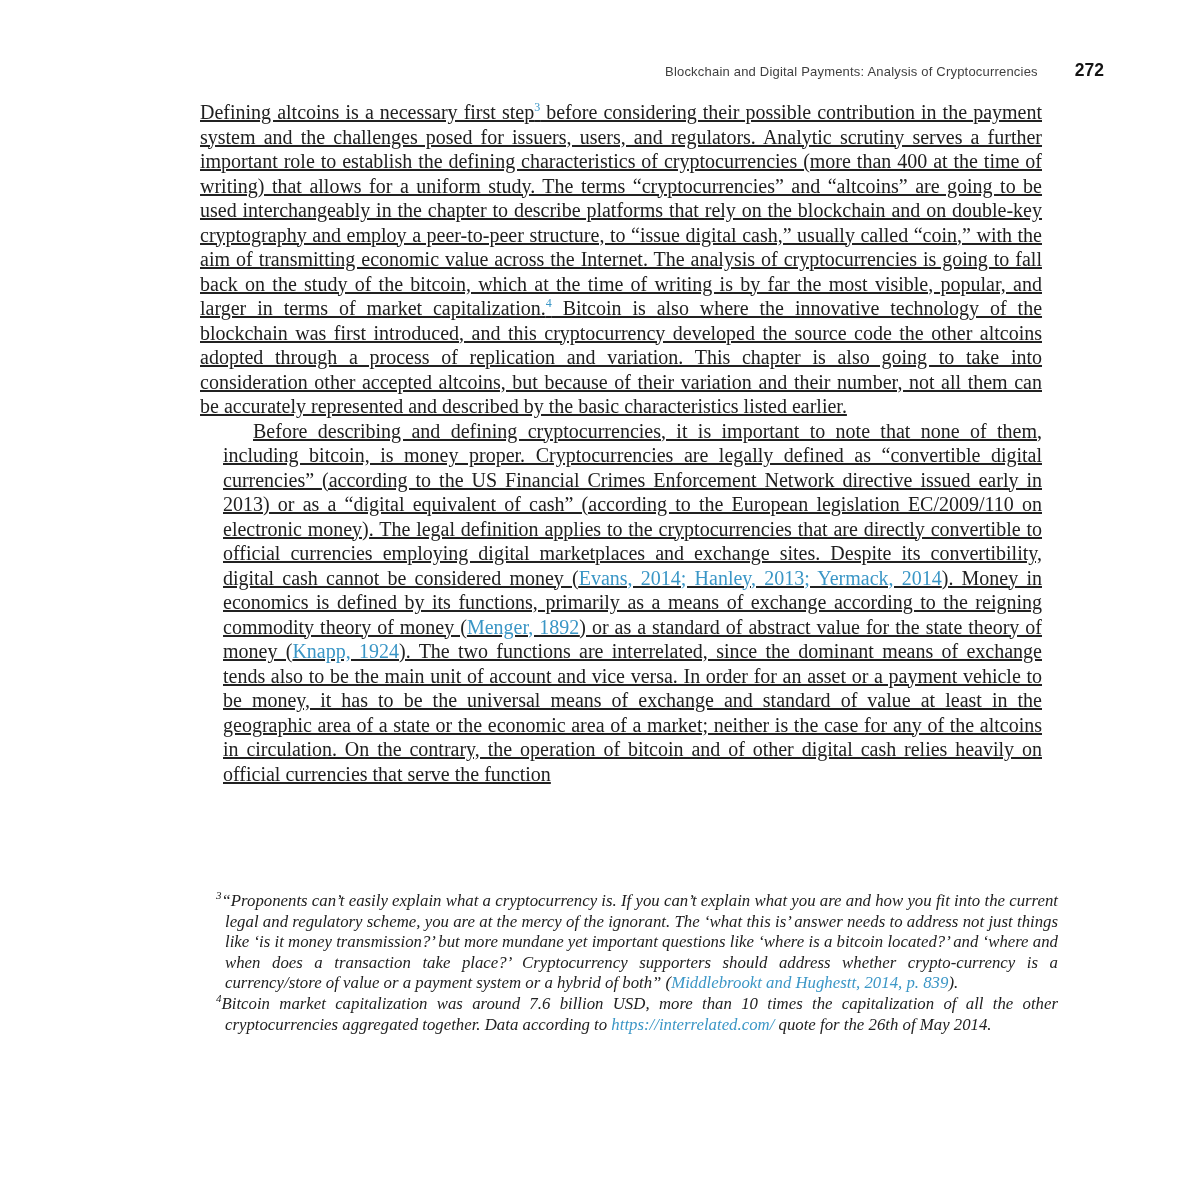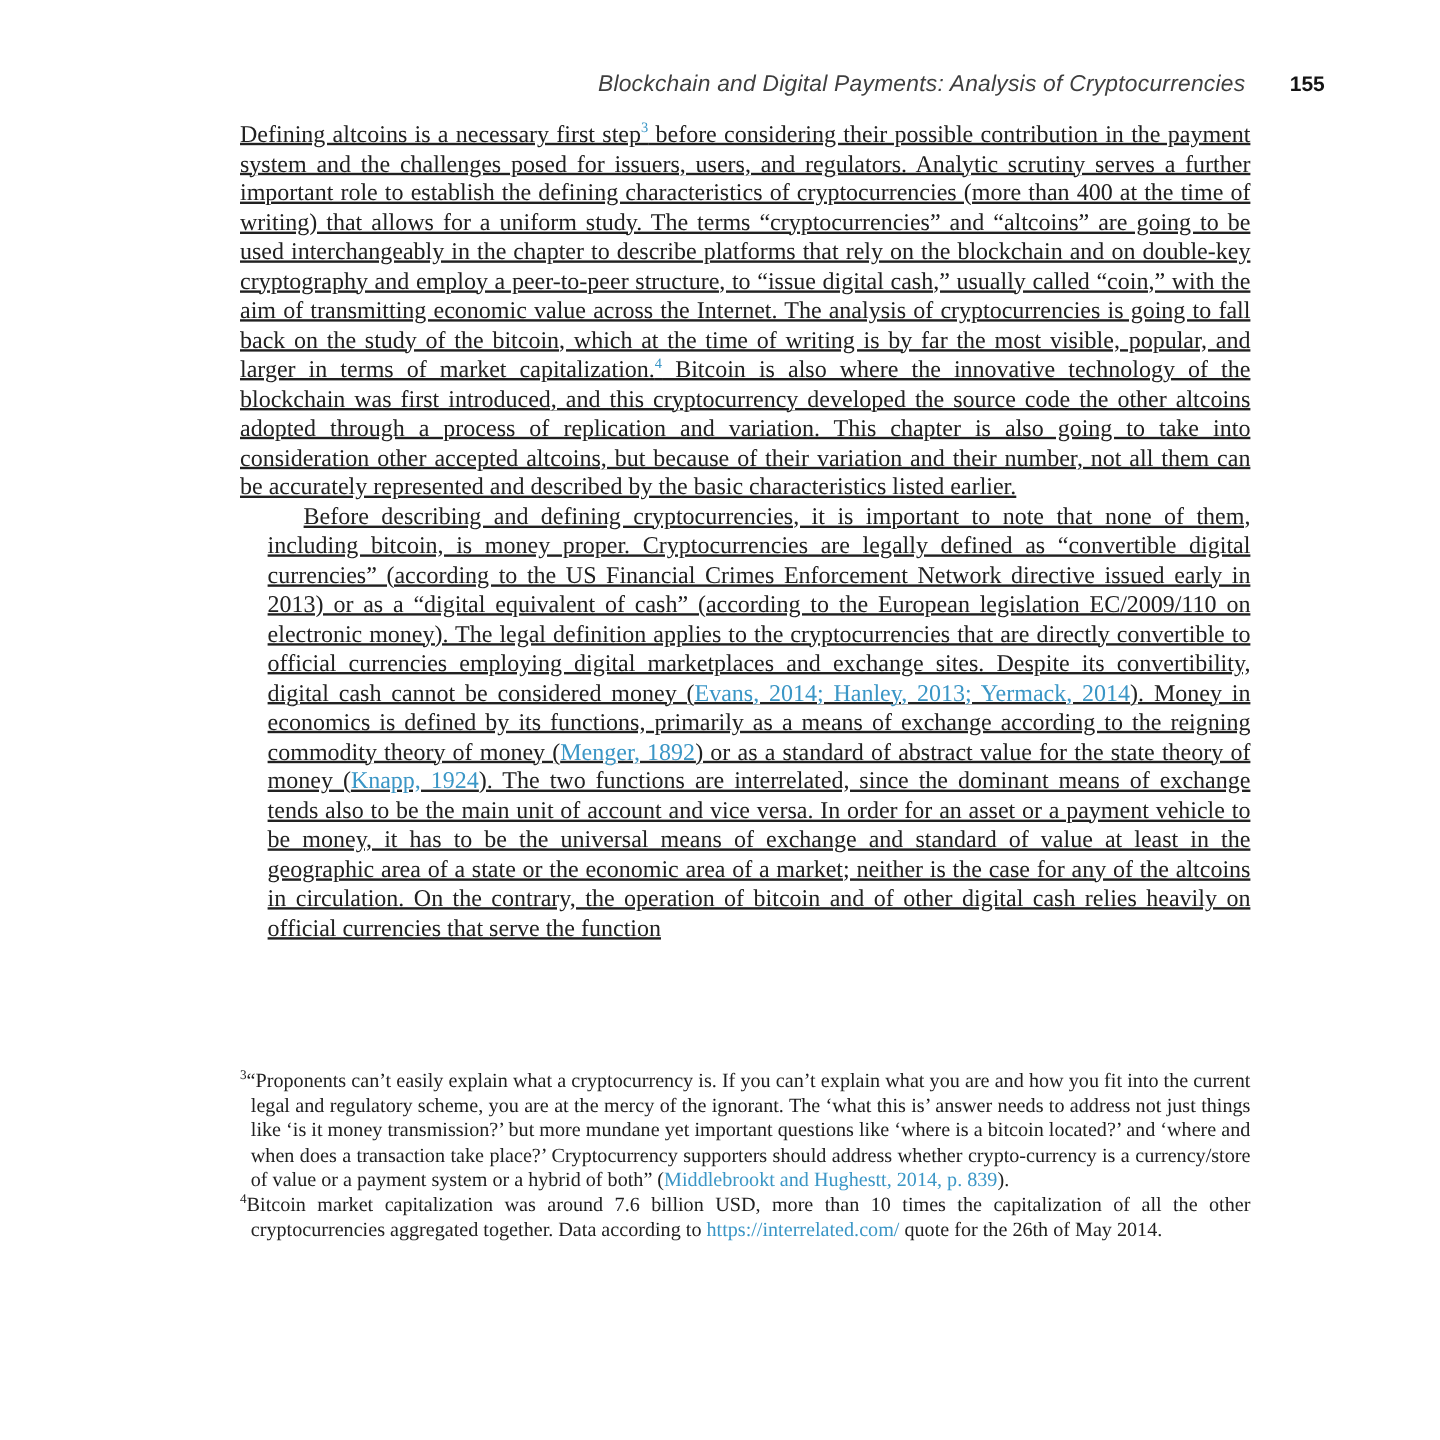--- a/index.html
+++ b/index.html
@@ -15,24 +15,23 @@
     position: absolute;
     top: 60px;
     right: 96px;
     display: flex;
     align-items: baseline;
     gap: 37px;
     font-family: "Liberation Sans", sans-serif;
     white-space: nowrap;
   }
   .running-title {
-    font-size: 19px;
+    font-size: 13px;
     color: #3f3f3f;
     letter-spacing: 0.2px;
-    font-style: italic;
   }
   .running-page {
     font-size: 17.5px;
     font-weight: bold;
     color: #141414;
   }
   .body-text {
     position: absolute;
     left: 200px;
     top: 100px;
@@ -51,47 +50,48 @@
     line-height: 0;
     vertical-align: super;
   }
   a.cite-link {
     color: #3a96c6;
     text-decoration: none;
     cursor: pointer;
   }
   .footnotes {
     position: absolute;
-    left: 200px;
+    left: 216px;
     top: 891px;
     width: 842px;
     color: #212121;
     font-size: 16.8px;
     line-height: 20.6px;
     text-align: justify;
+    font-style: italic;
   }
   .footnote {
     margin: 0;
     padding-left: 9px;
     text-indent: -9px;
   }
   sup.fn-marker {
     font-size: 11px;
     line-height: 0;
     vertical-align: super;
   }
 </style>
 </head>
 <body>
 
 <div class="page">
 
   <div class="running-head">
     <span class="running-title">Blockchain and Digital Payments: Analysis of Cryptocurrencies</span>
-    <span class="running-page">155</span>
+    <span class="running-page">272</span>
   </div>
 
   <div class="body-text">
     <p class="body-para"><span>Defining altcoins is a necessary first step</span><sup class="fn-ref">3</sup><span> before considering their possible contribution in the payment system and the challenges posed for issuers, users, and regulators. Analytic scrutiny serves a further important role to establish the defining characteristics of cryptocurrencies (more than 400 at the time of writing) that allows for a uniform study. The terms “cryptocurrencies” and “altcoins” are going to be used interchangeably in the chapter to describe platforms that rely on the blockchain and on double-key cryptography and employ a peer-to-peer structure, to “issue digital cash,” usually called “coin,” with the aim of transmitting economic value across the Internet. The analysis of cryptocurrencies is going to fall back on the study of the bitcoin, which at the time of writing is by far the most visible, popular, and larger in terms of market capitalization.</span><sup class="fn-ref">4</sup><span> Bitcoin is also where the innovative technology of the blockchain was first introduced, and this cryptocurrency developed the source code the other altcoins adopted through a process of replication and variation. This chapter is also going to take into consideration other accepted altcoins, but because of their variation and their number, not all them can be accurately represented and described by the basic characteristics listed earlier.</span></p>
     <p class="body-para indented"><span>Before describing and defining cryptocurrencies, it is important to note that none of them, including bitcoin, is money proper. Cryptocurrencies are legally defined as “convertible digital currencies” (according to the US Financial Crimes Enforcement Network directive issued early in 2013) or as a “digital equivalent of cash” (according to the European legislation EC/2009/110 on electronic money). The legal definition applies to the cryptocurrencies that are directly convertible to official currencies employing digital marketplaces and exchange sites. Despite its convertibility, digital cash cannot be considered money (</span><a class="cite-link">Evans, 2014; Hanley, 2013; Yermack, 2014</a><span>). Money in economics is defined by its functions, primarily as a means of exchange according to the reigning commodity theory of money (</span><a class="cite-link">Menger, 1892</a><span>) or as a standard of abstract value for the state theory of money (</span><a class="cite-link">Knapp, 1924</a><span>). The two functions are interrelated, since the dominant means of exchange tends also to be the main unit of account and vice versa. In order for an asset or a payment vehicle to be money, it has to be the universal means of exchange and standard of value at least in the geographic area of a state or the economic area of a market; neither is the case for any of the altcoins in circulation. On the contrary, the operation of bitcoin and of other digital cash relies heavily on official currencies that serve the function</span></p>
   </div>
 
   <div class="footnotes">
     <p class="footnote"><sup class="fn-marker">3</sup><span><span>“Proponents can’t easily explain what a cryptocurrency is. If you can’t explain what you are and how you fit into the current legal and regulatory scheme, you are at the mercy of the ignorant. The ‘what this is’ answer needs to address not just things like ‘is it money transmission?’ but more mundane yet important questions like ‘where is a bitcoin located?’ and ‘where and when does a transaction take place?’ Cryptocurrency supporters should address whether crypto-currency is a currency/store of value or a payment system or a hybrid of both” (</span><a class="cite-link">Middlebrookt and Hughestt, 2014, p. 839</a><span>).</span></span></p>
     <p class="footnote"><sup class="fn-marker">4</sup><span><span>Bitcoin market capitalization was around 7.6 billion USD, more than 10 times the capitalization of all the other cryptocurrencies aggregated together. Data according to </span><a class="cite-link">https://interrelated.com/</a><span> quote for the 26th of May 2014.</span></span></p>

